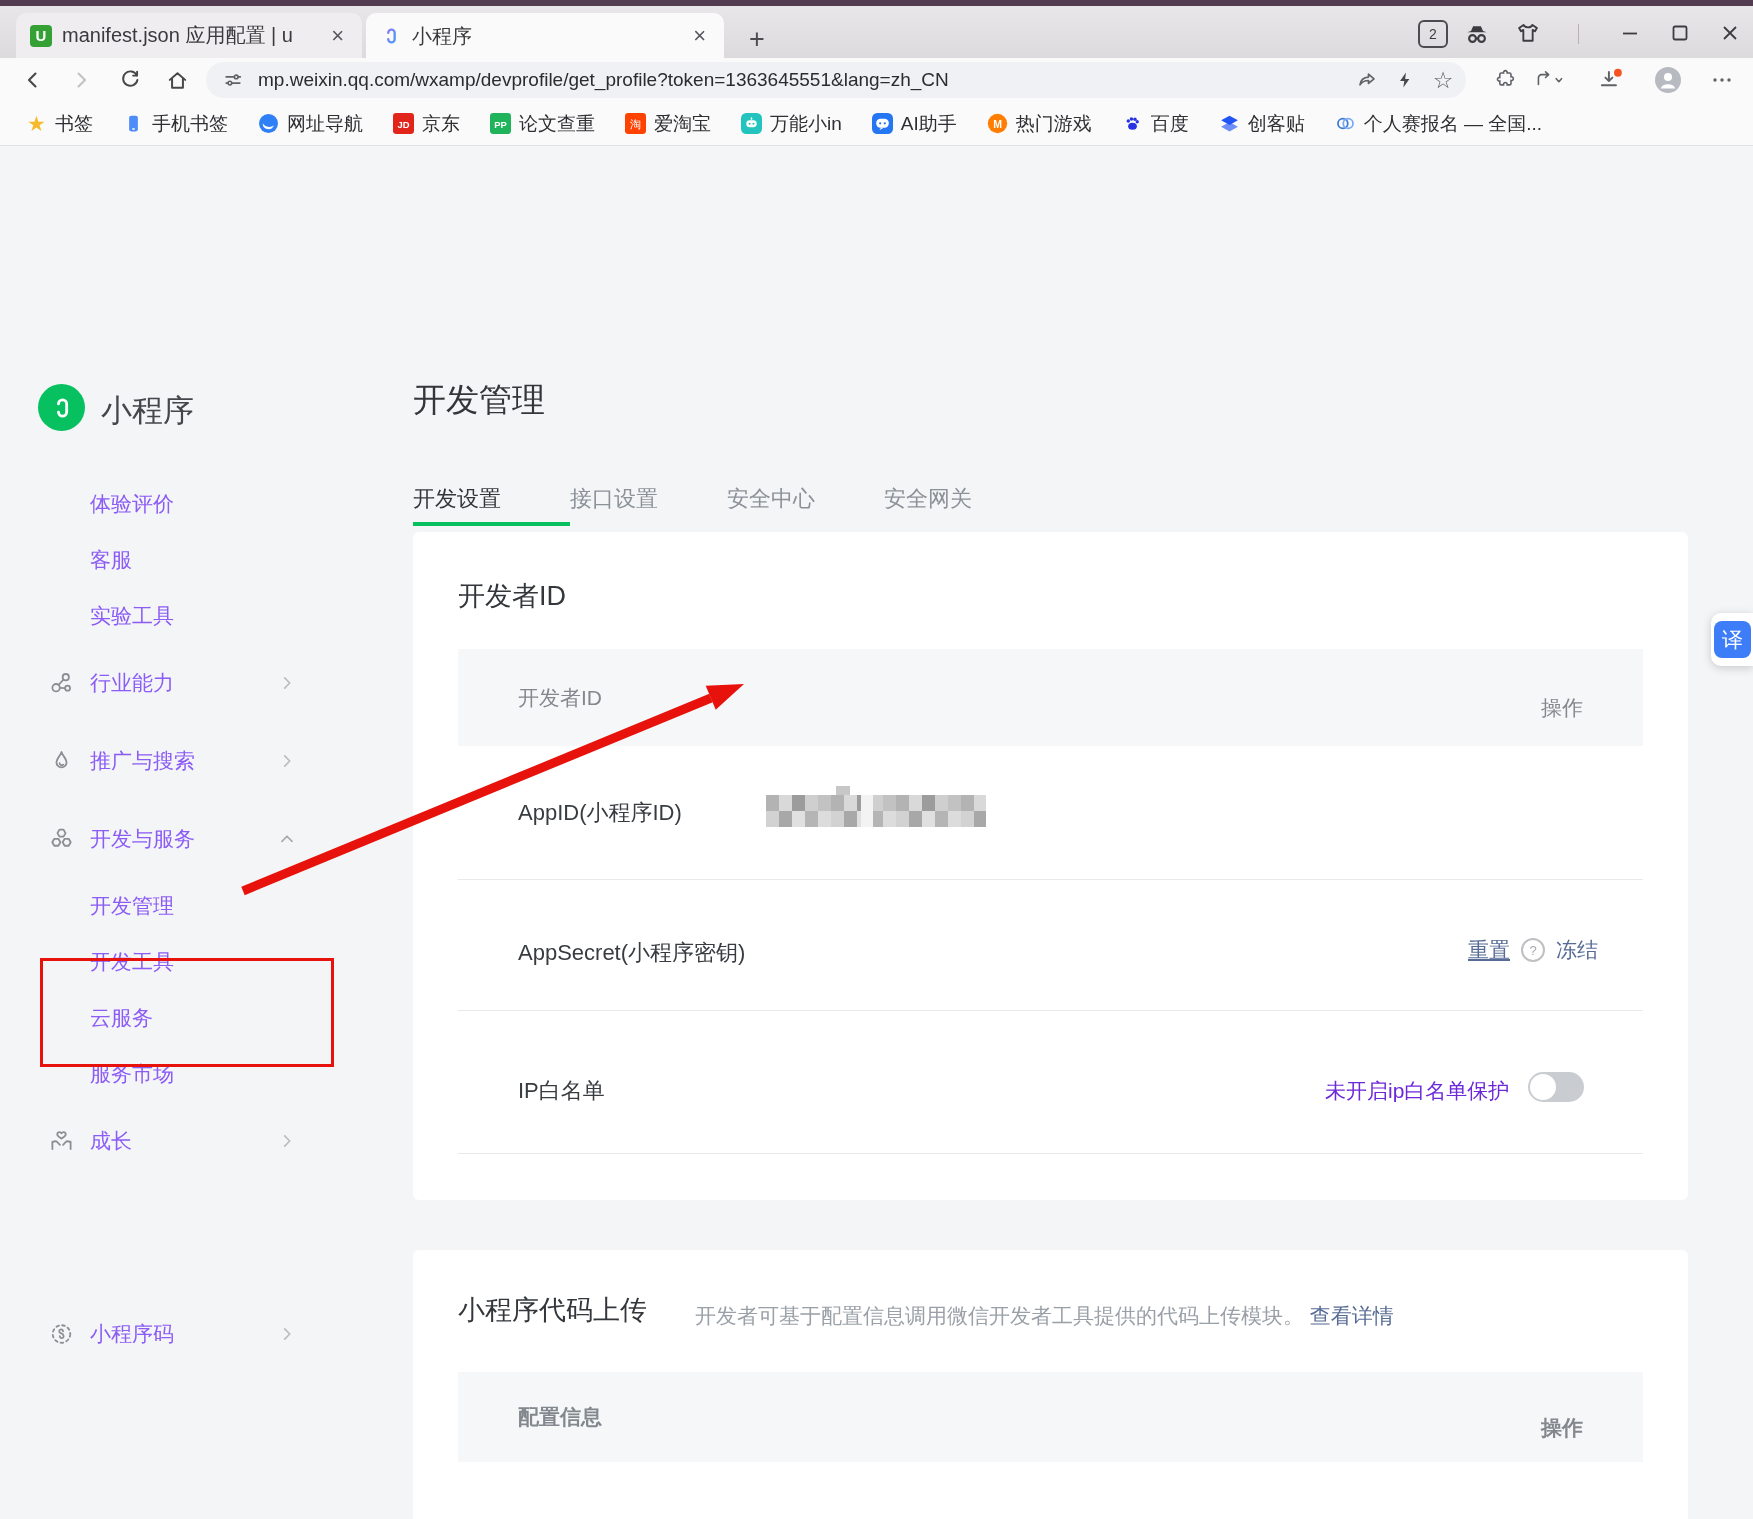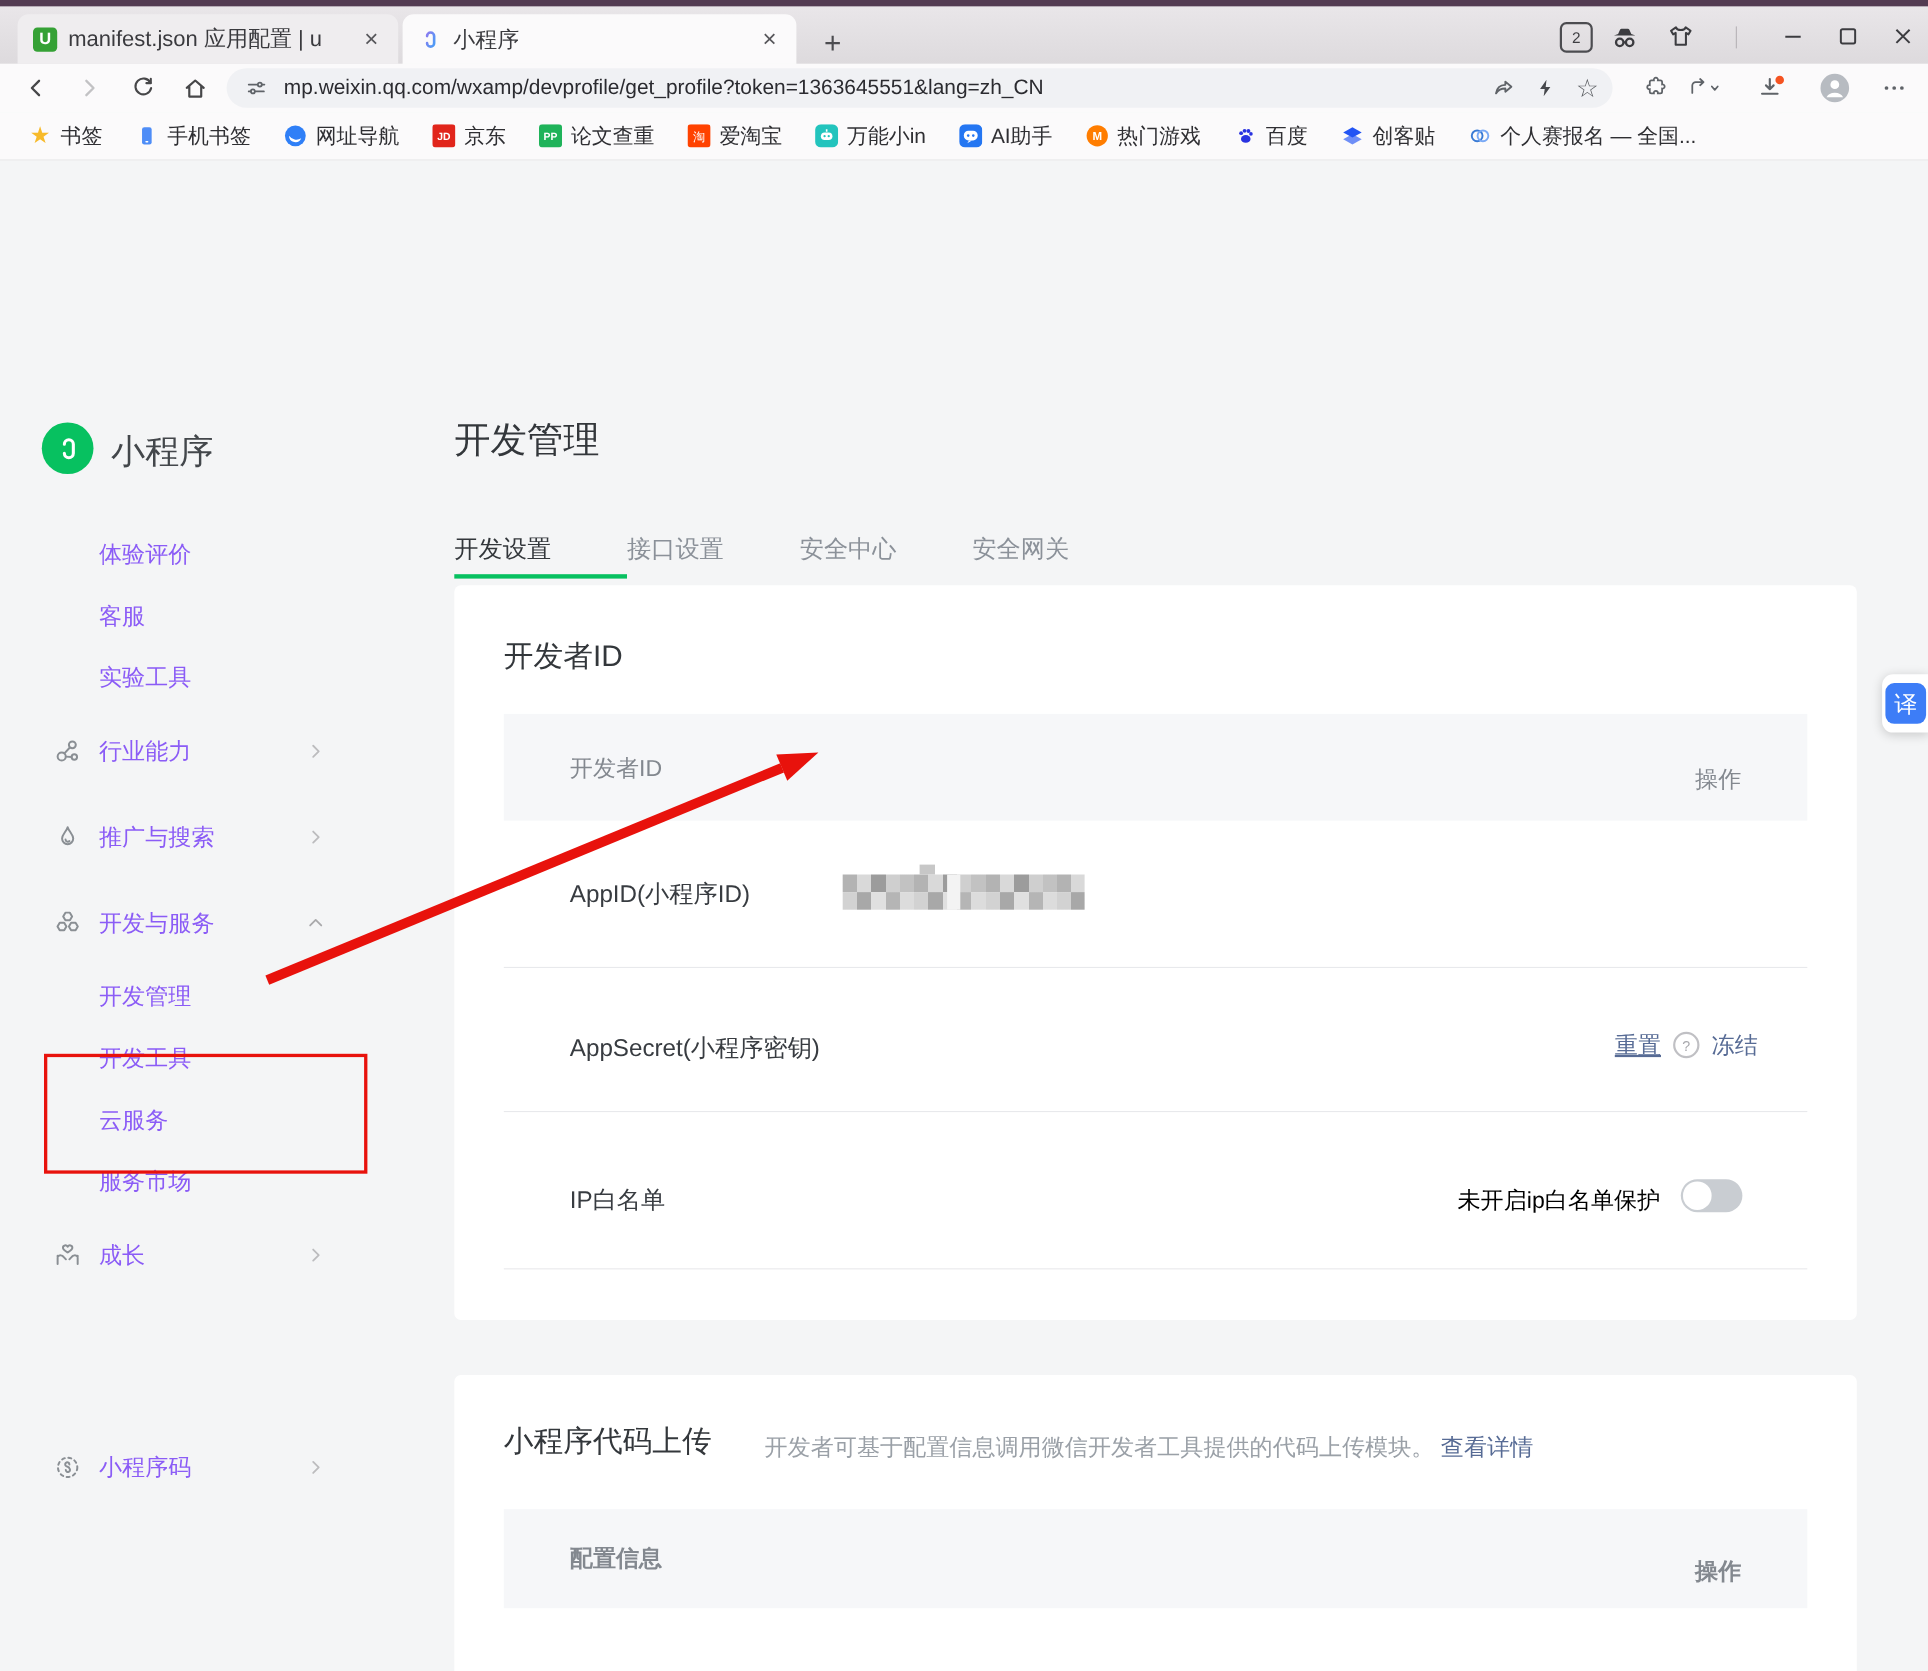--- a/index.html
+++ b/index.html
@@ -64,21 +64,21 @@
   #card1{top:386px;height:668px;}
   #card2{top:1104px;height:600px;}
   .sec-h{position:absolute;left:45px;font-size:27px;color:#33373b;font-weight:500;}
   .grayrow{position:absolute;left:45px;width:1185px;background:#f6f7f9;display:flex;align-items:center;}
   .grayrow .gl{margin-left:60px;font-size:21px;color:#83888f;}
   .grayrow .gr{margin-left:auto;margin-right:60px;font-size:21px;color:#83888f;margin-top:21px;}
   .rowlbl{position:absolute;left:105px;font-size:22px;color:#383c41;white-space:nowrap;}
   .divider{position:absolute;left:45px;width:1185px;height:1px;background:#e8e9ec;}
   .bluelink{color:#576b95;font-size:21px;cursor:pointer;white-space:nowrap;}
   .u{text-decoration:underline;}
-  .graytxt{color:#000000;font-size:21px;white-space:nowrap;}
+  .graytxt{color:#6d28d9;font-size:21px;white-space:nowrap;}
   .helpcirc{display:inline-flex;width:20px;height:20px;border:2px solid #c0c0c4;border-radius:50%;color:#a8a8ad;font-size:13px;align-items:center;justify-content:center;cursor:pointer;}
   .toggle{position:absolute;width:56px;height:30px;border-radius:16px;background:#c9cdd2;cursor:pointer;}
   .toggle::after{content:"";position:absolute;top:2px;left:2px;width:26px;height:26px;border-radius:50%;background:#fff;}
   
   #appid-mosaic{position:absolute;left:353px;top:263px;width:220px;height:32px;}
   #appid-mosaic .mrow{position:absolute;left:0;width:220px;height:16px;}
   #appid-mosaic .m1{top:0;background:repeating-linear-gradient(90deg,#b3b3b3 0 13px,#d9d9d9 13px 26px,#9c9c9c 26px 39px,#cfcfcf 39px 52px,#c2c2c2 52px 65px);}
   #appid-mosaic .m2{top:16px;background:repeating-linear-gradient(90deg,#d2d2d2 0 13px,#a8a8a8 13px 26px,#e0e0e0 26px 39px,#b5b5b5 39px 52px,#dcdcdc 52px 65px);}
   #appid-mosaic .gap{position:absolute;left:95px;top:0;width:12px;height:32px;background:#f3f3f3;}
   #appid-mosaic .bump{position:absolute;left:70px;top:-9px;width:14px;height:9px;background:#c7c7c7;}

